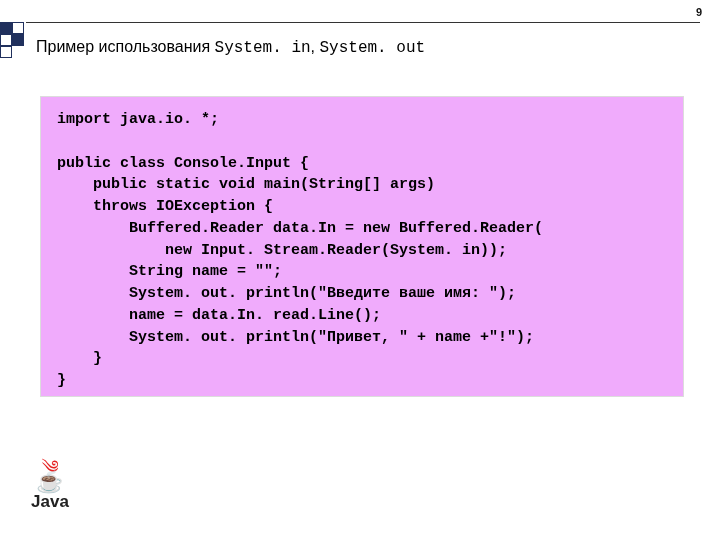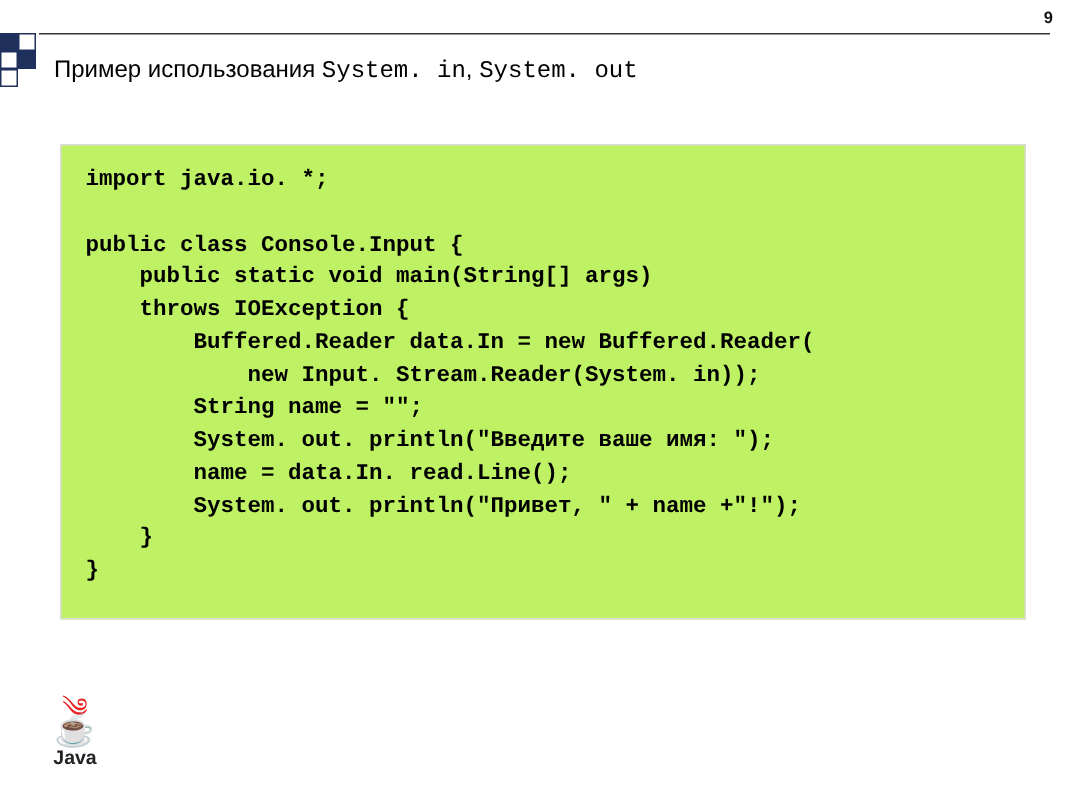--- a/index.html
+++ b/index.html
@@ -37,40 +37,40 @@
     position:absolute;
     top:38px; left:36px;
     font-size:16px;
     color:#000;
   }
   .title .mono { font-family:"Courier New", Courier, monospace; }
   .title .sep  { font-family:Arial,sans-serif; }
   .code-box {
     position:absolute;
     top:96px; left:40px; right:36px;
-    padding:12px 16px 20px;
-    background:#bef264;
+    padding:12px 16px 4px;
+    background:#f0abfc;
     border:1px solid #dcdcdc;
     font-family:"Courier New", Courier, monospace;
     font-size:15px;
     line-height:1.45;
     color:#000;
     white-space:pre;
   }
   .code-box b { font-weight:bold; }
   .java-logo {
     position:absolute;
     left:28px; bottom:28px;
     width:44px;
     display:flex; flex-direction:column; align-items:center;
     font-size:10px; color:#2a2a2a;
   }
   .steam { color:#e62222; font-size:18px; line-height:14px; }
   .cup   { color:#2b50b5; font-size:22px; line-height:16px; }
-  .wm    { font-family:Arial,sans-serif; font-weight:bold; font-size:13px; margin-top:2px; color:#222; }
+  .wm    { font-family:Arial,sans-serif; font-weight:bold; font-size:17px; margin-top:2px; color:#222; }
 </style>
 </head>
 <body>
 
 <div class="decor-grid">
   <span class="sq-fill"></span>
     <span class="sq-out"></span>
   <span class="sq-out"></span>
     <span class="sq-fill"></span>
   <span class="sq-out"></span>

